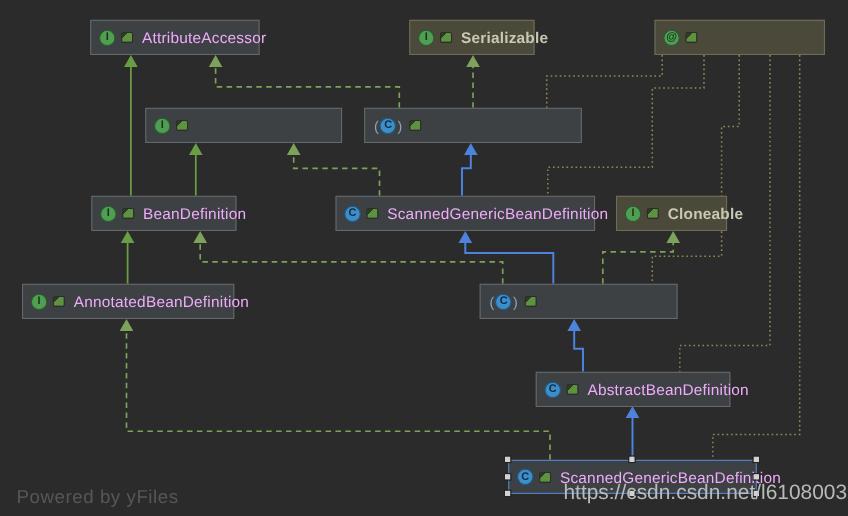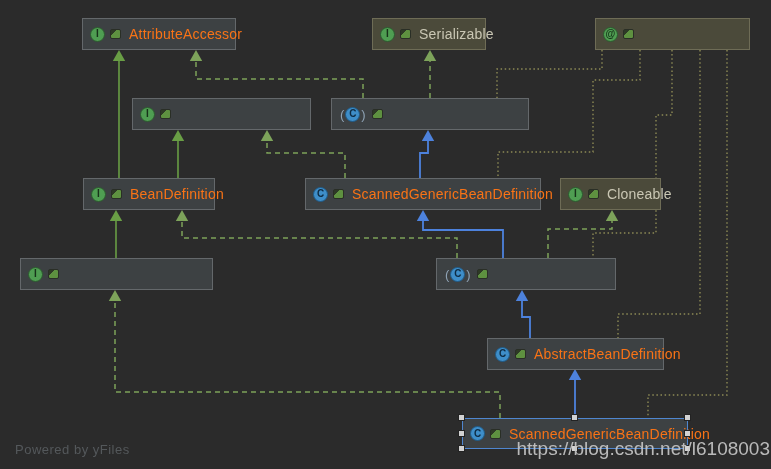--- a/index.html
+++ b/index.html
@@ -11,44 +11,44 @@
   #edge-layer{position:absolute;left:0;top:0;z-index:1;}
   .node{
     position:absolute;z-index:2;box-sizing:border-box;
     display:flex;align-items:center;
     background:#3d4143;border:1px solid #64686b;
     padding:0 8px 0 7px;
   }
   .node.library{background:#4b4a3a;border-color:#6e6c56;}
   .node.selected{border-color:#4f86cf;}
   .node .label{
-    font-size:14px;color:#f97316;white-space:nowrap;
+    font-size:14px;color:#f0abfc;white-space:nowrap;
     margin-left:8px;letter-spacing:.2px;
   }
-  .node.library .label{color:#cac7b4;}
+  .node.library .label{color:#cac7b4;font-weight:bold;}
   .type-icon{
     width:15px;height:15px;border-radius:50%;flex:0 0 15px;
     display:flex;align-items:center;justify-content:center;
     font-size:10px;font-weight:bold;line-height:1;
   }
   .type-icon.green{background:#4f9e52;border:1px solid #2c5a2f;color:#17331a;box-sizing:border-box;}
   .type-icon.blue{background:#3e8ec9;border:1px solid #1f5a86;color:#0e2c44;box-sizing:border-box;}
   .abstract-wrap{display:flex;align-items:center;}
   .abstract-wrap .paren{color:#8fa3b5;font-size:13px;line-height:1;margin:0 1px;}
   .marker-icon{
     width:11px;height:10px;margin-left:5px;border-radius:2px;flex:0 0 11px;
     background:linear-gradient(135deg,#2e3a26 30%,#5e9140 30%);
     border:1px solid #2a2f26;box-sizing:border-box;
   }
   .handle{
     position:absolute;width:5px;height:5px;background:#d2d2d2;
     outline:1px solid #232323;z-index:4;
   }
   .watermark-yfiles{
-    position:absolute;left:15px;top:442px;font-size:13px;color:#54585b;
+    position:absolute;left:15px;top:442px;font-size:17px;color:#54585b;
     z-index:5;letter-spacing:.5px;
   }
   .watermark-csdn{
     position:absolute;right:1px;top:438px;font-size:19px;color:rgba(197,197,197,.92);
     z-index:5;white-space:nowrap;
   }
 </style>
 </head>
 <body>
 
@@ -124,20 +124,21 @@
       <span class="label">ScannedGenericBeanDefinition</span>
     </div>
     <div class="node library" style="left: 560px; top: 178px; width: 101px; height: 32px;">
       <span class="type-icon green">I</span>
       <span class="marker-icon"></span>
       <span class="label">Cloneable</span>
     </div>
     <div class="node" style="left: 20px; top: 258px; width: 193px; height: 32px;">
       <span class="type-icon green">I</span>
       <span class="marker-icon"></span>
+      <span class="label">AnnotatedBeanDefinition</span>
     </div>
     <div class="node" style="left: 436px; top: 258px; width: 180px; height: 32px;">
       <span class="abstract-wrap">
         <span class="paren">(</span>
         <span class="type-icon blue">C</span>
         <span class="paren">)</span>
       </span>
       <span class="marker-icon"></span>
     </div>
     <div class="node" style="left: 487px; top: 338px; width: 177px; height: 32px;">
@@ -154,13 +155,13 @@
     <div class="handle" style="left: 572px; top: 415px;"></div>
     <div class="handle" style="left: 685px; top: 415px;"></div>
     <div class="handle" style="left: 459px; top: 430.5px;"></div>
     <div class="handle" style="left: 685px; top: 430.5px;"></div>
     <div class="handle" style="left: 459px; top: 446px;"></div>
     <div class="handle" style="left: 572px; top: 446px;"></div>
     <div class="handle" style="left: 685px; top: 446px;"></div>
   </div>
 
 <div class="watermark-yfiles">Powered by yFiles</div>
-<div class="watermark-csdn">https://blog.csdn.net/l6108003</div>
+<div class="watermark-csdn">https://csdn.csdn.net/l6108003</div>
 
 </body></html>

